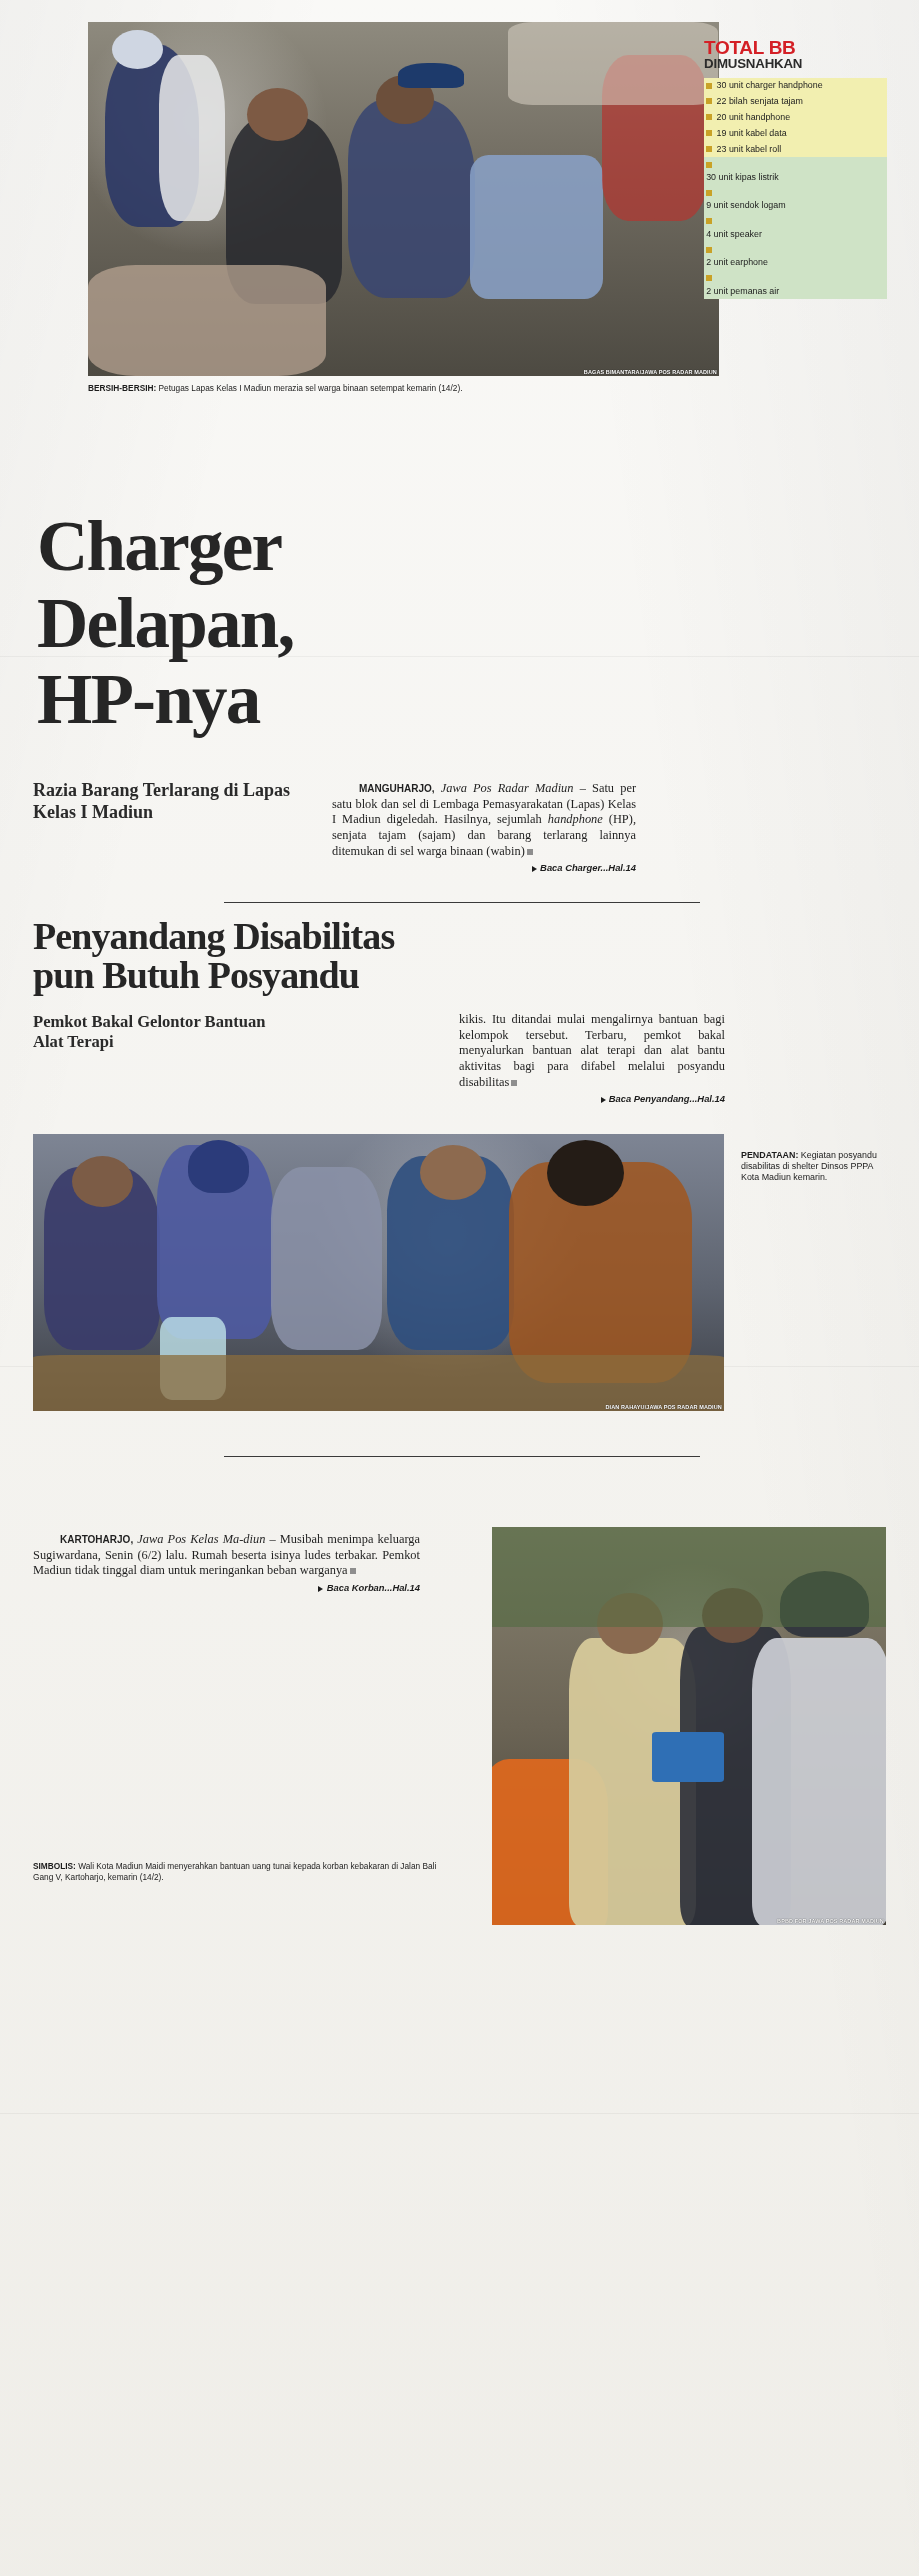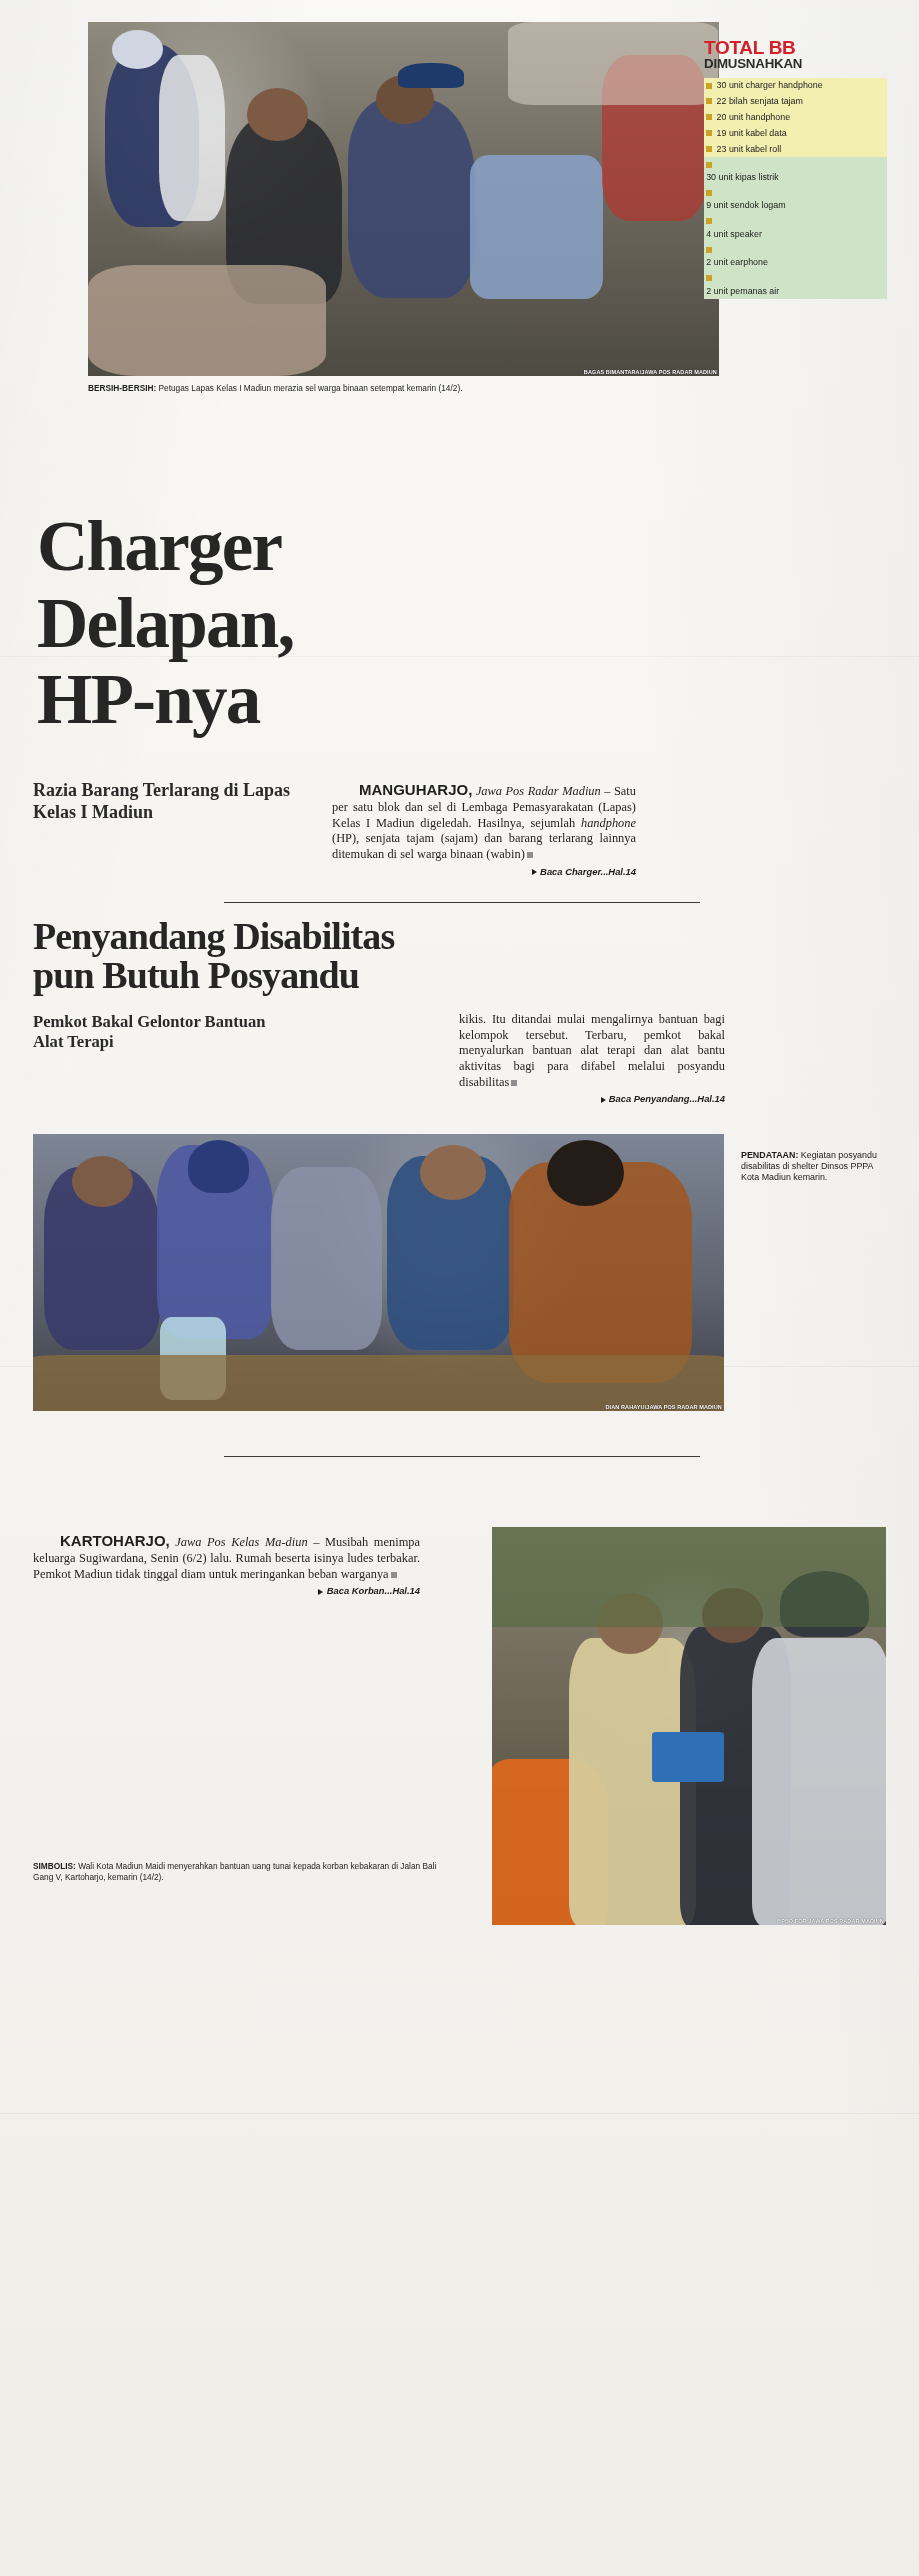--- a/index.html
+++ b/index.html
@@ -133,21 +133,21 @@
   }
   .body-text {
     font-size: 12.4px;
     line-height: 1.26;
     text-align: justify;
     color: #1f1f1f;
   }
   .body-text .lead {
     font-family: "Liberation Sans", sans-serif;
     font-weight: bold;
-    font-size: 15px;
+    font-size: 10px;
     padding-left: 27px;
   }
   .body-text em { font-style: italic; }
   .jumpline {
     font-family: "Liberation Sans", sans-serif;
     font-size: 9.4px;
     font-style: italic;
     font-weight: bold;
     color: #1c1c1c;
     text-align: right;

